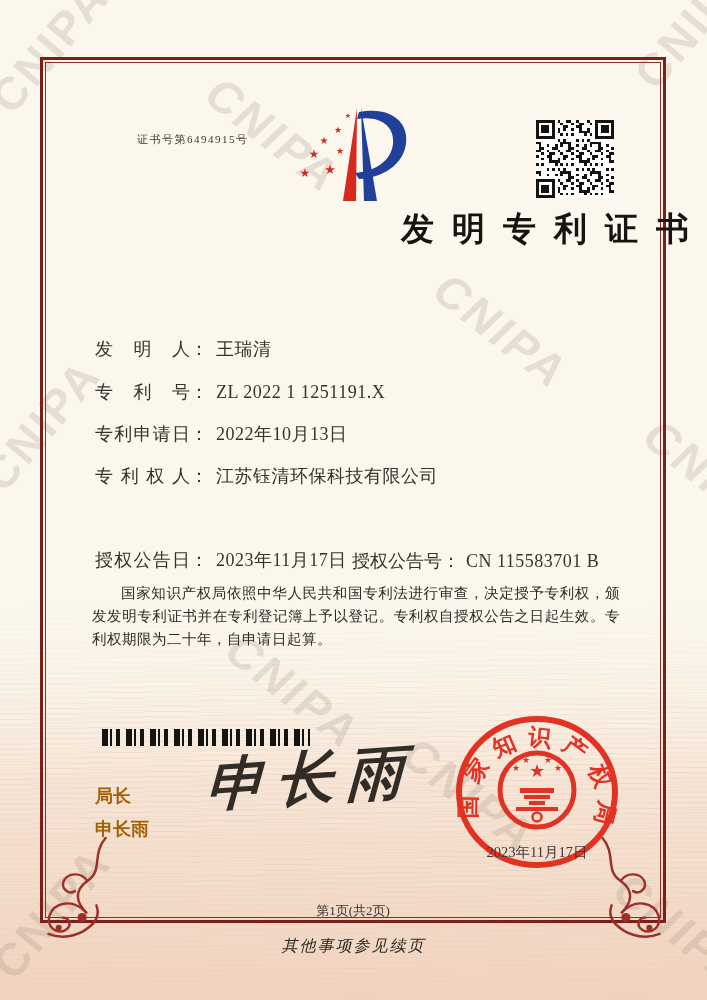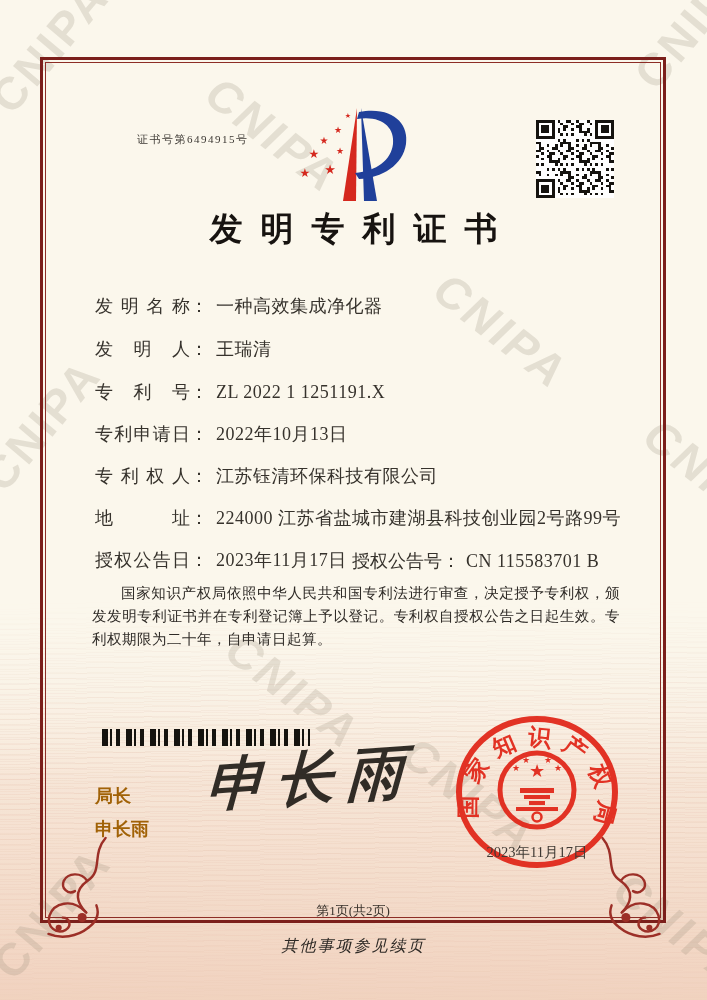--- a/index.html
+++ b/index.html
@@ -35,21 +35,21 @@
   .flourish.left{left:40px;top:836px;}
   .flourish.right{left:596px;top:836px;transform:scaleX(-1);}
 
   
   .content{position:absolute;inset:0;z-index:5;color:#36322c;}
   .cert-no{position:absolute;left:93px;top:132px;font-size:11px;letter-spacing:1.5px;color:#3c3833;margin-left:44px;}
 
   .logo{position:absolute;left:285px;top:102px;width:145px;height:106px;}
   .qr{position:absolute;left:536px;top:120px;width:78px;height:78px;}
 
-  .title{position:absolute;left:0;top:207px;width:100%;text-align:center;
+  .title{position:absolute;left:0;top:207px;width:100%;text-align:right;
     font-size:33px;font-weight:700;letter-spacing:18px;text-indent:18px;color:#171310;}
 
   .frow{position:absolute;left:95px;width:545px;font-size:18px;white-space:nowrap;}
   .flabel{display:inline-block;width:95px;text-align:justify;text-align-last:justify;vertical-align:bottom;}
   .fcolon{display:inline-block;}
   .fvalue{margin-left:8px;letter-spacing:.5px;}
   .r0{top:294px;} .r1{top:337px;} .r2{top:380px;} .r3{top:422px;} .r4{top:464px;} .r5{top:506px;} .r6{top:548px;}
   .grant2{position:absolute;left:257px;top:1px;}
   .grant2 .fvalue{margin-left:6px;}
 
@@ -361,37 +361,31 @@
           <rect x="28" y="15" width="1" height="1"></rect>
           <rect x="28" y="18" width="1" height="1"></rect>
           <rect x="28" y="21" width="1" height="1"></rect>
           <rect x="28" y="23" width="1" height="1"></rect>
           <rect x="28" y="26" width="1" height="1"></rect>
         </g>
     </svg>
 
     <div class="title">发明专利证书</div>
 
-    <div class="frow r0">
-      <span class="flabel">发明名称</span><span class="fcolon">：</span><span class="fvalue">一种高效集成净化器</span>
-    </div>
     <div class="frow r1">
       <span class="flabel">发明人</span><span class="fcolon">：</span><span class="fvalue">王瑞清</span>
     </div>
     <div class="frow r2">
       <span class="flabel">专利号</span><span class="fcolon">：</span><span class="fvalue">ZL 2022 1 1251191.X</span>
     </div>
     <div class="frow r3">
       <span class="flabel">专利申请日</span><span class="fcolon">：</span><span class="fvalue">2022年10月13日</span>
     </div>
     <div class="frow r4">
       <span class="flabel">专利权人</span><span class="fcolon">：</span><span class="fvalue">江苏钰清环保科技有限公司</span>
-    </div>
-    <div class="frow r5">
-      <span class="flabel">地址</span><span class="fcolon">：</span><span class="fvalue">224000 江苏省盐城市建湖县科技创业园2号路99号</span>
     </div>
     <div class="frow r6">
       <span class="flabel">授权公告日</span><span class="fcolon">：</span><span class="fvalue">2023年11月17日</span>
       <span class="grant2">
         <span>授权公告号</span><span class="fcolon">：</span><span class="fvalue">CN 115583701 B</span>
       </span>
     </div>
 
     <div class="paras">
       <p>国家知识产权局依照中华人民共和国专利法进行审查，决定授予专利权，颁发发明专利证书并在专利登记簿上予以登记。专利权自授权公告之日起生效。专利权期限为二十年，自申请日起算。</p>

